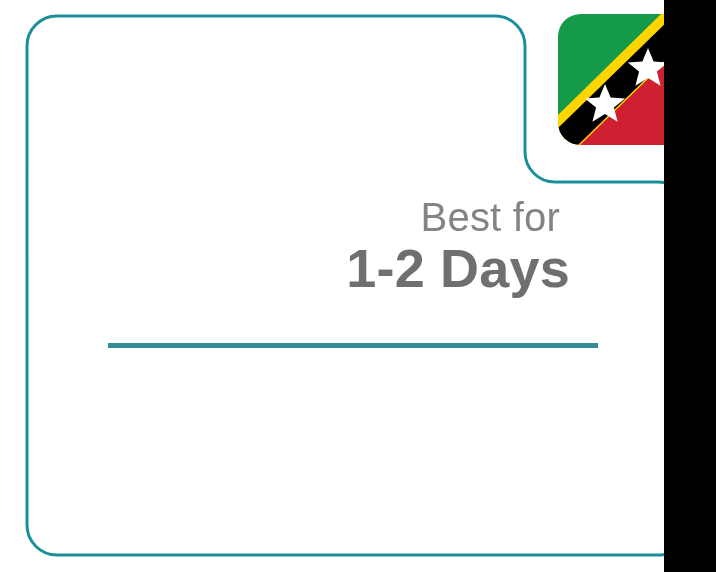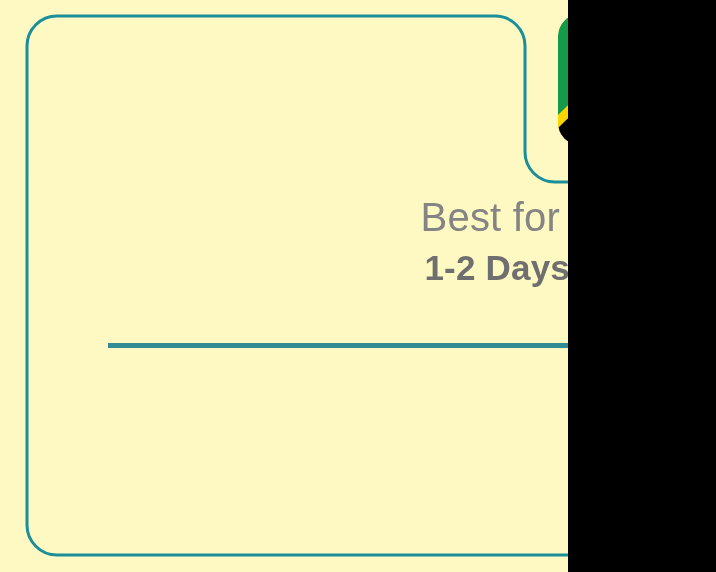--- a/index.html
+++ b/index.html
@@ -5,23 +5,23 @@
   html, body {
     margin: 0;
     padding: 0;
     background: #000000;
   }
   body {
     font-family: "Liberation Sans", sans-serif;
   }
   #stage {
     position: relative;
-    width: 568px;
+    width: 664px;
     height: 572px;
-    background: #fef9c3;
+    background: #ffffff;
     overflow: hidden;
   }
   
   #card-outline {
     position: absolute;
     left: 0;
     top: 0;
     width: 716px;
     height: 572px;
     pointer-events: none;
@@ -55,21 +55,21 @@
     color: #848484;
     font-size: 40px;
     font-weight: 300;
     line-height: 50px;
     letter-spacing: 0.2px;
     padding-right: 38px;
   }
   #duration-value {
     display: block;
     color: #6f6f6f;
-    font-size: 35px;
+    font-size: 54px;
     font-weight: bold;
     line-height: 52px;
     letter-spacing: 0.2px;
     padding-right: 28px;
   }
   
   #divider {
     position: absolute;
     left: 108px;
     top: 343px;

